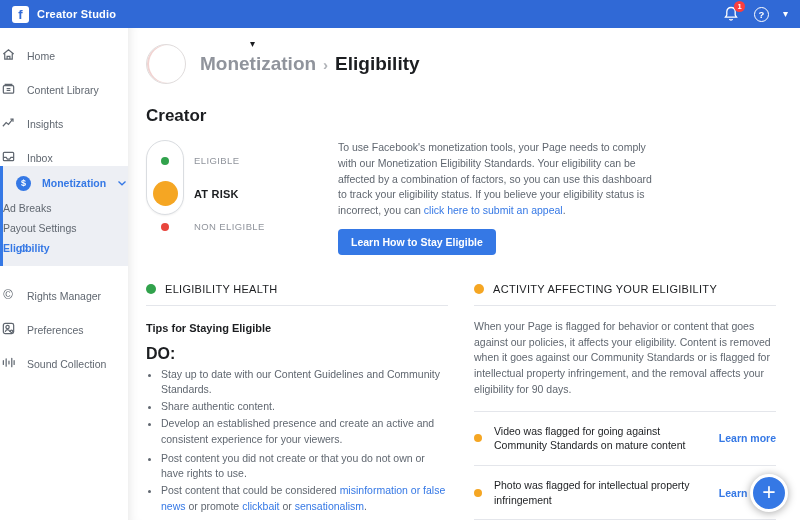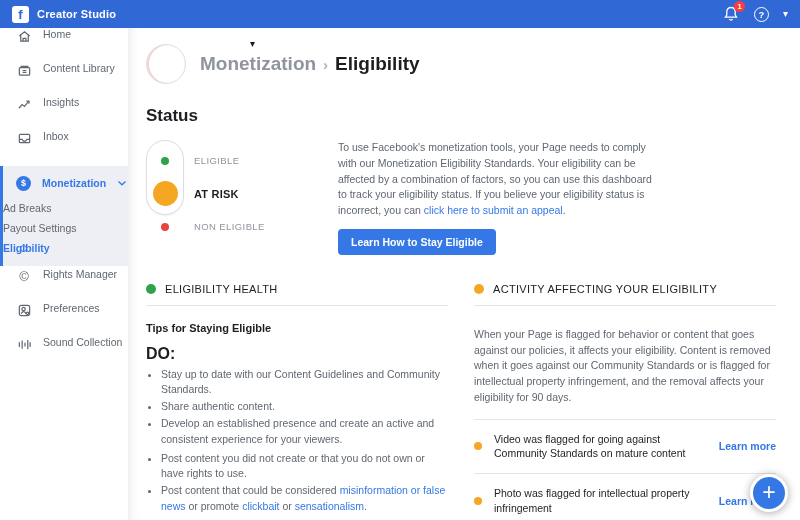--- a/index.html
+++ b/index.html
@@ -17,21 +17,21 @@
   .bell-wrap { position:relative; width:18px; height:18px; }
   .badge { position:absolute; top:-4px; right:-5px; min-width:11px; height:11px;
     background:#fa3e3e; border-radius:6px; color:#fff; font-size:7.5px; font-weight:bold;
     display:flex; align-items:center; justify-content:center; padding:0 2px; }
   .q-circle { width:15px; height:15px; border:1.4px solid #fff; border-radius:50%;
     color:#fff; font-size:9.5px; font-weight:bold; display:flex; align-items:center; justify-content:center; }
   .top-caret { color:#fff; font-size:10px; line-height:1; }
 
   
   .sidebar { position:absolute; top:28px; left:0; width:128px; height:492px; background:#fff; z-index:20; }
-  .side-item { display:flex; align-items:flex-start; height:34px; padding-left:16px; gap:11px;
+  .side-item { display:flex; align-items:flex-end; height:34px; gap:11px;
     color:#606770; font-size:10.5px; cursor:pointer; }
   .side-item .ic { width:16px; height:16px; display:flex; align-items:center; justify-content:center;
     color:#606770; flex:0 0 16px; }
   .side-item svg { stroke:#606770; fill:none; stroke-width:1.3; }
   .side-group { background:#edeff4; border-left:3px solid #3578e5; padding:2px 0 8px 0; margin:2px 0; }
   .side-group .head { display:flex; align-items:center; height:30px; padding-left:13px; gap:11px;
     font-size:10.5px; font-weight:bold; color:#3578e5; cursor:pointer; }
   .dollar-circle { width:15px; height:15px; border-radius:50%; background:#3578e5; color:#fff;
     font-size:9px; font-weight:bold; display:flex; align-items:center; justify-content:center; flex:0 0 15px; }
   .chev { margin-left:auto; margin-right:12px; }
@@ -75,21 +75,21 @@
   .col { flex:1; min-width:0; }
   .col-head { display:flex; align-items:center; gap:9px; padding-bottom:10px; border-bottom:1px solid #e4e6eb; }
   .col-head .hdot { width:10px; height:10px; border-radius:50%; flex:0 0 10px; }
   .col-title { font-size:11px; font-weight:normal; letter-spacing:.3px; color:#1c1e21; }
 
   .tips-h { font-size:11px; font-weight:bold; margin-top:16px; }
   .do-h { font-size:16px; font-weight:bold; margin-top:11px; }
   ul.tips { margin:4px 0 0 0; padding-left:15px; }
   ul.tips li { font-size:10.5px; color:#606770; line-height:1.45; margin-bottom:2px; }
 
-  .act-desc { margin-top:21px; font-size:10.5px; line-height:1.5; color:#606770; }
+  .act-desc { margin-top:13px; font-size:10.5px; line-height:1.5; color:#606770; }
   .act-list { margin-top:13px; border-top:1px solid #e4e6eb; }
   .act-row { display:flex; align-items:center; padding:12px 0; border-bottom:1px solid #e4e6eb; }
   .act-dot { width:8px; height:8px; border-radius:50%; background:#f5a623; flex:0 0 8px; margin-right:12px; }
   .act-text { flex:1; font-size:10.5px; line-height:1.4; color:#1c1e21; padding-right:12px; max-width:225px; }
   .act-action { margin-left:auto; font-size:10.5px; font-weight:bold; color:#3578e5; white-space:nowrap; cursor:pointer; }
 
   .fab { position:absolute; right:12px; bottom:8px; width:38px; height:38px; border-radius:50%;
     background:#3578e5; border:3px solid #fff; box-shadow:0 1px 8px rgba(0,0,0,.35);
     color:#fff; font-size:23px; font-weight:300; display:flex; align-items:center; justify-content:center;
     cursor:pointer; z-index:40; line-height:1; padding-bottom:2px; }
@@ -206,21 +206,21 @@
   <div class="page-head">
     <div class="avatar"></div>
     <div class="head-caret">▾</div>
     <div class="crumbs">
       <span class="crumb-parent">Monetization</span>
       <span class="crumb-sep">›</span>
       <span class="crumb-current">Eligibility</span>
     </div>
   </div>
 
-  <h2 class="status-h">Status</h2>
+  <h2 class="status-h">Creator</h2>
 
   <div class="status-row">
     <div class="pill-block">
       <div class="pill-bg"></div>
       <div class="lvl-row">
         <div class="dot-cell">
             <div class="dot-sm c-success"></div>
           </div>
         <div class="lvl-label">ELIGIBLE</div>
       </div>

